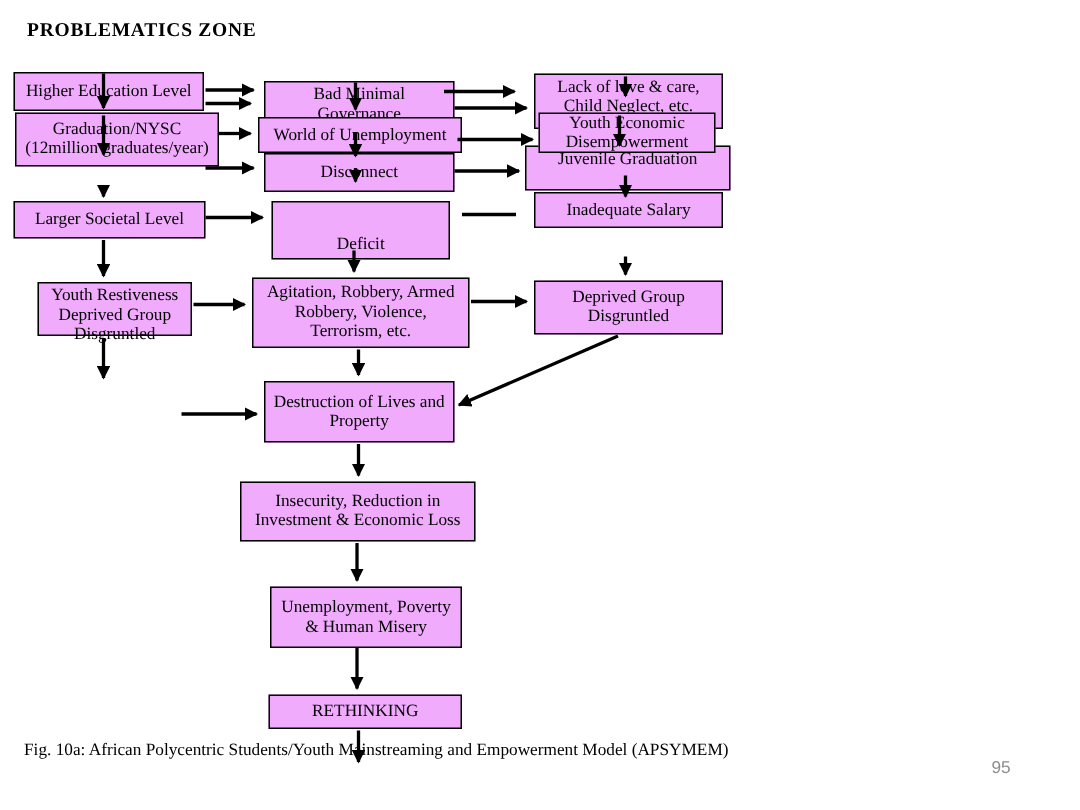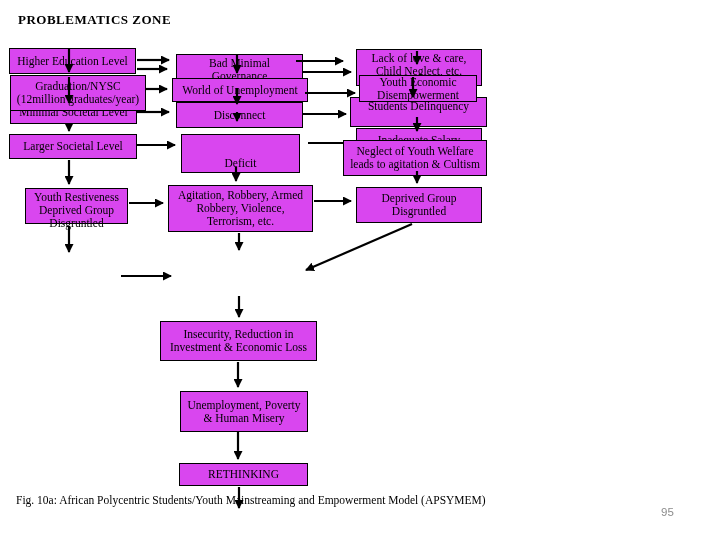--- a/index.html
+++ b/index.html
@@ -5,21 +5,21 @@
   html,body{margin:0;padding:0;background:#fff;}
   .slide{
     position:relative;width:720px;height:540px;background:#ffffff;
     font-family:"Liberation Serif", serif;color:#000;overflow:hidden;padding-left:34px;
   }
   .slide-title{
     position:absolute;left:18px;top:12px;font-size:13px;font-weight:bold;
     letter-spacing:0.5px;
   }
   .box{
-    position:absolute;border:1.4px solid #000;background:#d946ef;
+    position:absolute;border:1.4px solid #000;background:#f0abfc;
     box-sizing:border-box;display:flex;align-items:center;justify-content:center;
     text-align:center;font-size:11.5px;line-height:13px;white-space:pre;
     z-index:2;
   }
   .z1{z-index:1}
   .z3{z-index:3}
   .top{align-items:flex-start;padding-top:2px}
   .bottom{align-items:flex-end;padding-bottom:2px}
   .bold{font-weight:normal}
   svg.arrows{position:absolute;left:0;top:0;z-index:10;pointer-events:none}
@@ -36,48 +36,47 @@
 </head>
 <body>
 
 <div class="slide">
 
   <div class="slide-title">PROBLEMATICS ZONE</div>
 
   <div class="box" style="left:9px;top:48px;width:127px;height:26px">Higher Education Level</div>
   <div class="box z3" style="left:10px;top:75px;width:136px;height:36px">Graduation/NYSC
 (12million graduates/year)</div>
-  <div class="box z1" style="left:10px;top:100px;width:127px;height:24px">Minimal Societal Level</div>
   <div class="box" style="left:9px;top:134px;width:128px;height:25px">Larger Societal Level</div>
   <div class="box top" style="left:25px;top:188px;width:103px;height:36px">Youth Restiveness
 Deprived Group
 Disgruntled</div>
 
   <div class="box top z1" style="left:176px;top:54px;width:127px;height:48px">Bad Minimal
 Governance</div>
   <div class="box z3" style="left:172px;top:78px;width:136px;height:24px">World of Unemployment</div>
   <div class="box z1" style="left:176px;top:102px;width:127px;height:26px">Disconnect</div>
   <div class="box bottom z1" style="left:181px;top:134px;width:119px;height:39px">Deficit</div>
   <div class="box" style="left:168px;top:185px;width:145px;height:47px">Agitation, Robbery, Armed
 Robbery, Violence,
 Terrorism, etc.</div>
+  <div class="box" style="left:176px;top:254px;width:127px;height:41px">Destruction of Lives and
+Property</div>
   <div class="box" style="left:160px;top:321px;width:157px;height:40px">Insecurity, Reduction in
 Investment &amp; Economic Loss</div>
   <div class="box" style="left:180px;top:391px;width:128px;height:41px">Unemployment, Poverty
 &amp; Human Misery</div>
   <div class="box bold" style="left:179px;top:463px;width:129px;height:23px">RETHINKING</div>
 
   <div class="box top z1" style="left:356px;top:49px;width:126px;height:37px">Lack of love &amp; care,
 Child Neglect, etc.</div>
   <div class="box z3" style="left:359px;top:75px;width:118px;height:27px">Youth Economic
 Disempowerment</div>
-  <div class="box top z1" style="left:350px;top:97px;width:137px;height:30px">Students Delinquency</div>
+  <div class="box top z1" style="left:350px;top:97px;width:137px;height:30px">Juvenile Graduation</div>
   <div class="box z1" style="left:356px;top:128px;width:126px;height:24px">Inadequate Salary</div>
-  <div class="box z3" style="left:343px;top:140px;width:144px;height:36px">Neglect of Youth Welfare
-leads to agitation &amp; Cultism</div>
   <div class="box" style="left:356px;top:187px;width:126px;height:36px">Deprived Group
 Disgruntled</div>
 
   <svg class="arrows" width="720" height="540" viewBox="0 0 720 540">
     <defs>
       <marker id="ah" markerUnits="userSpaceOnUse" markerWidth="10" markerHeight="9" refX="8" refY="4.5" orient="auto">
         <path d="M0,0 L9,4.5 L0,9 Z" fill="#000"></path>
       </marker>
     </defs>
 

